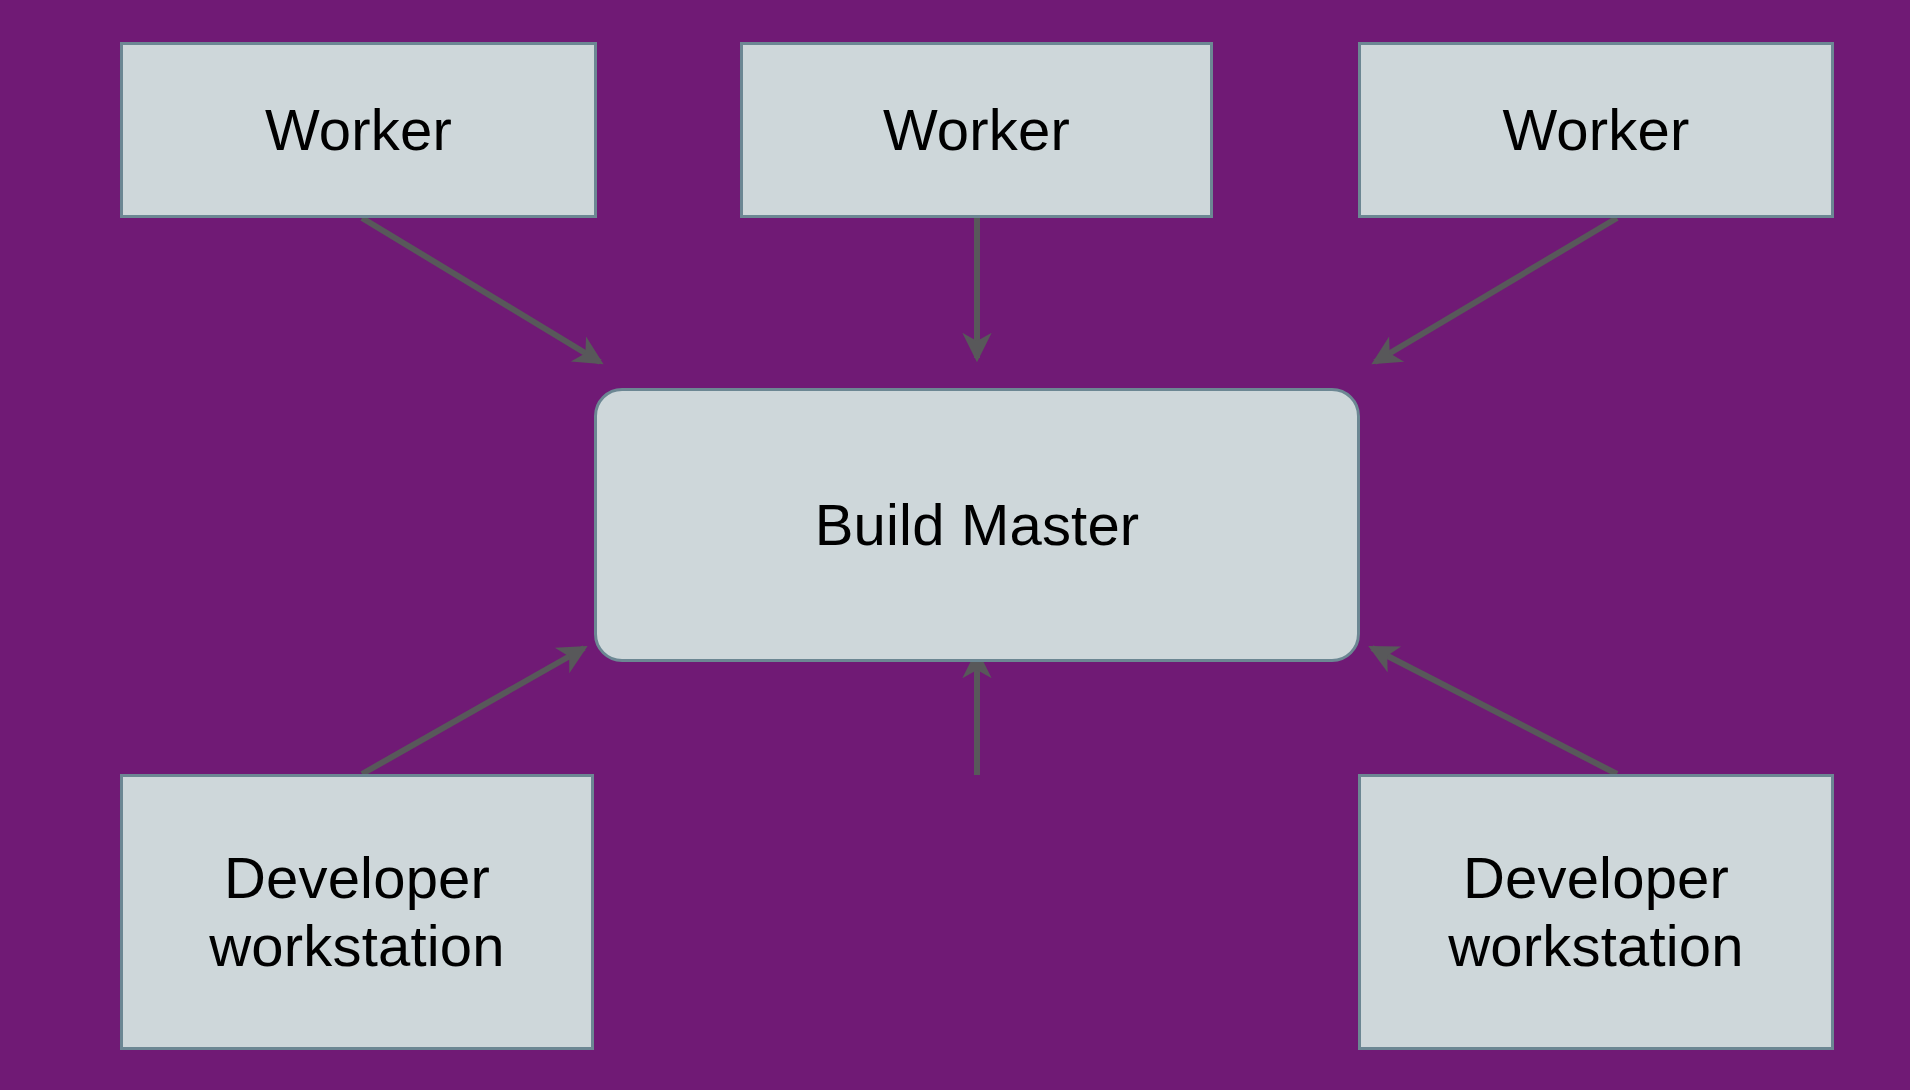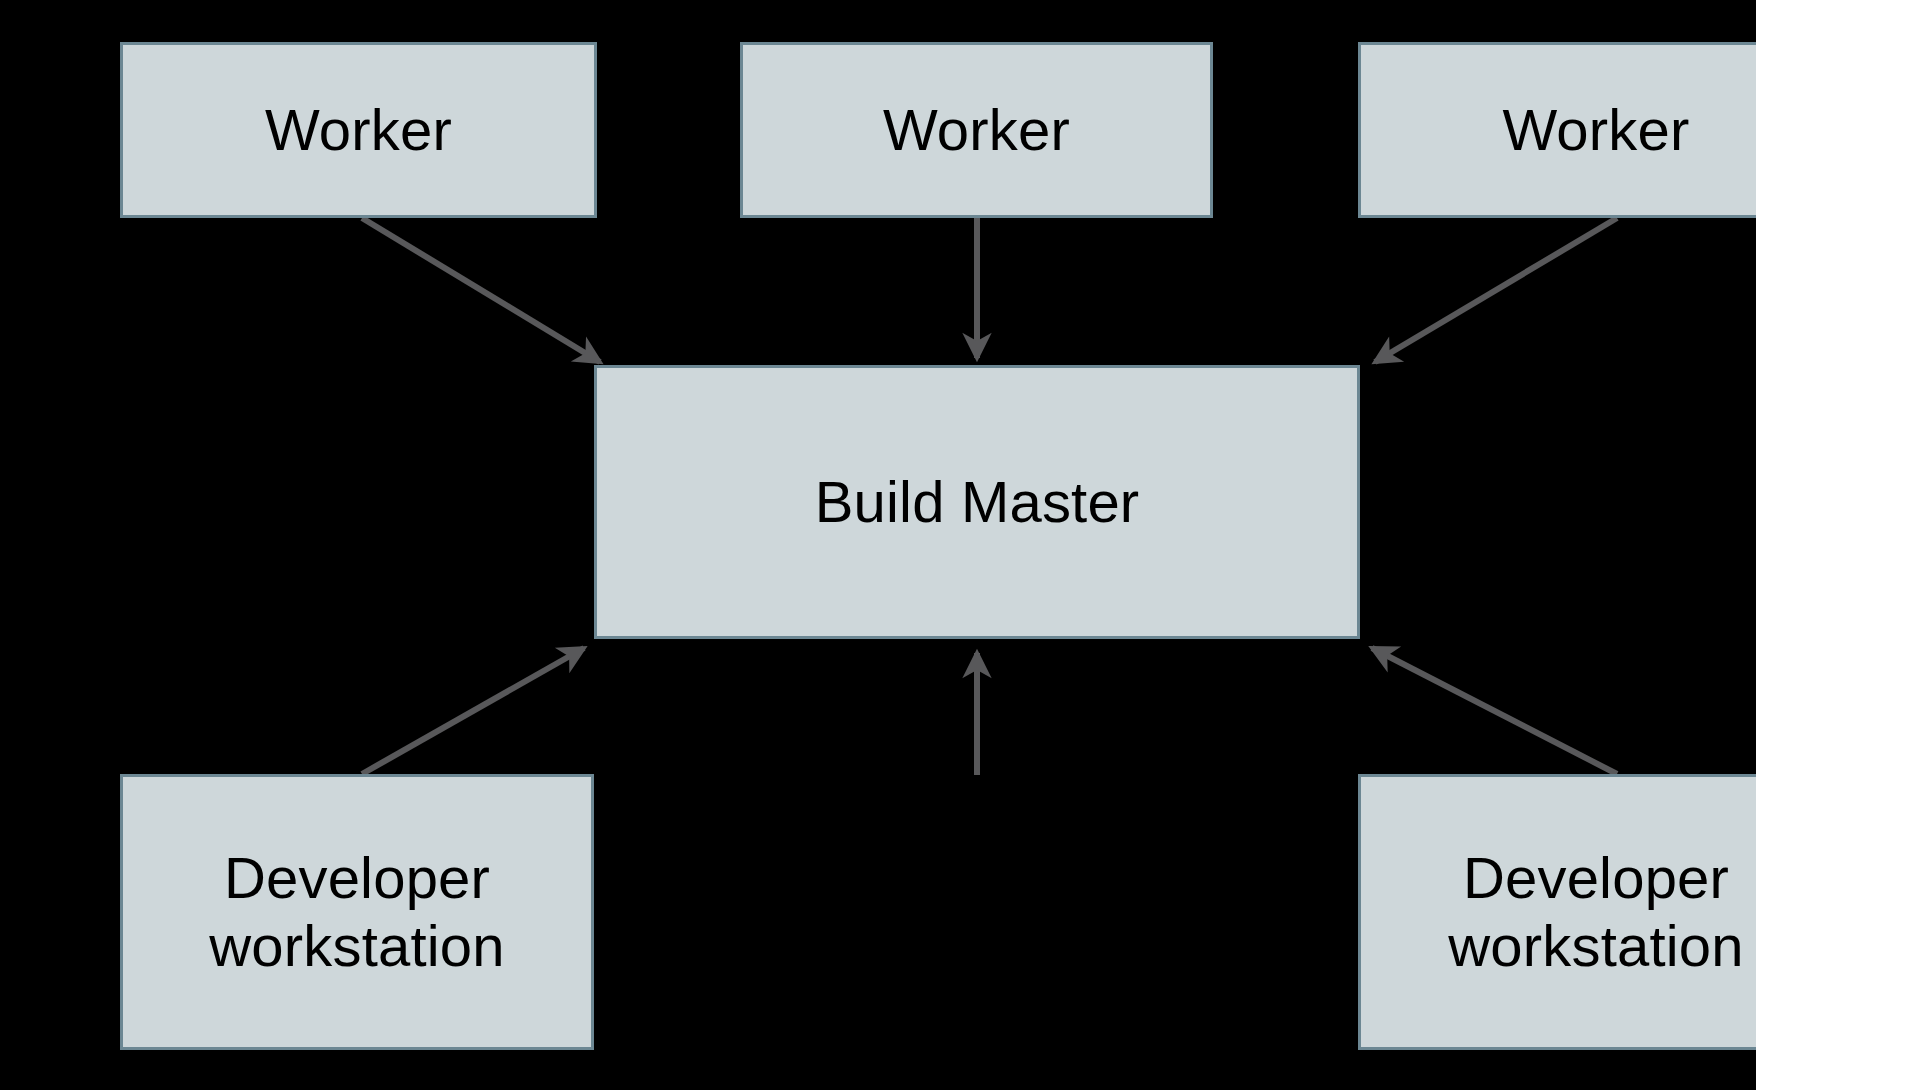--- a/index.html
+++ b/index.html
@@ -2,23 +2,23 @@
 <html><head>
 <meta charset="utf-8">
 <style>
   html, body {
     margin: 0;
     padding: 0;
     background: #ffffff;
   }
   #canvas {
     position: relative;
-    width: 1756px;
+    width: 1910px;
     height: 1090px;
-    background: #000000;
+    background: #701a75;
     overflow: hidden;
     font-family: "Liberation Sans", "DejaVu Sans", sans-serif;
   }
   #arrow-layer {
     position: absolute;
     left: 0;
     top: 0;
     width: 1910px;
     height: 1090px;
     pointer-events: none;
@@ -40,21 +40,21 @@
     font-weight: 400;
     letter-spacing: 0.2px;
     white-space: pre-line;
     padding: 0 10px;
   }
   
   #node-worker-left   { left: 120px;  top: 42px;  width: 477px; height: 176px; }
   #node-worker-center { left: 740px;  top: 42px;  width: 473px; height: 176px; }
   #node-worker-right  { left: 1358px; top: 42px;  width: 476px; height: 176px; }
   
-  #node-build-master  { left: 594px;  top: 365px; width: 766px; height: 274px; }
+  #node-build-master  { left: 594px;  top: 388px; width: 766px; height: 274px; border-radius: 28px; }
   
   #node-dev-left      { left: 120px;  top: 774px; width: 474px; height: 276px; }
   #node-ci-server     { left: 740px;  top: 775px; width: 473px; height: 275px; }
   #node-dev-right     { left: 1358px; top: 774px; width: 476px; height: 276px; }
 </style>
 </head>
 <body>
 
 <div id="canvas">
 

